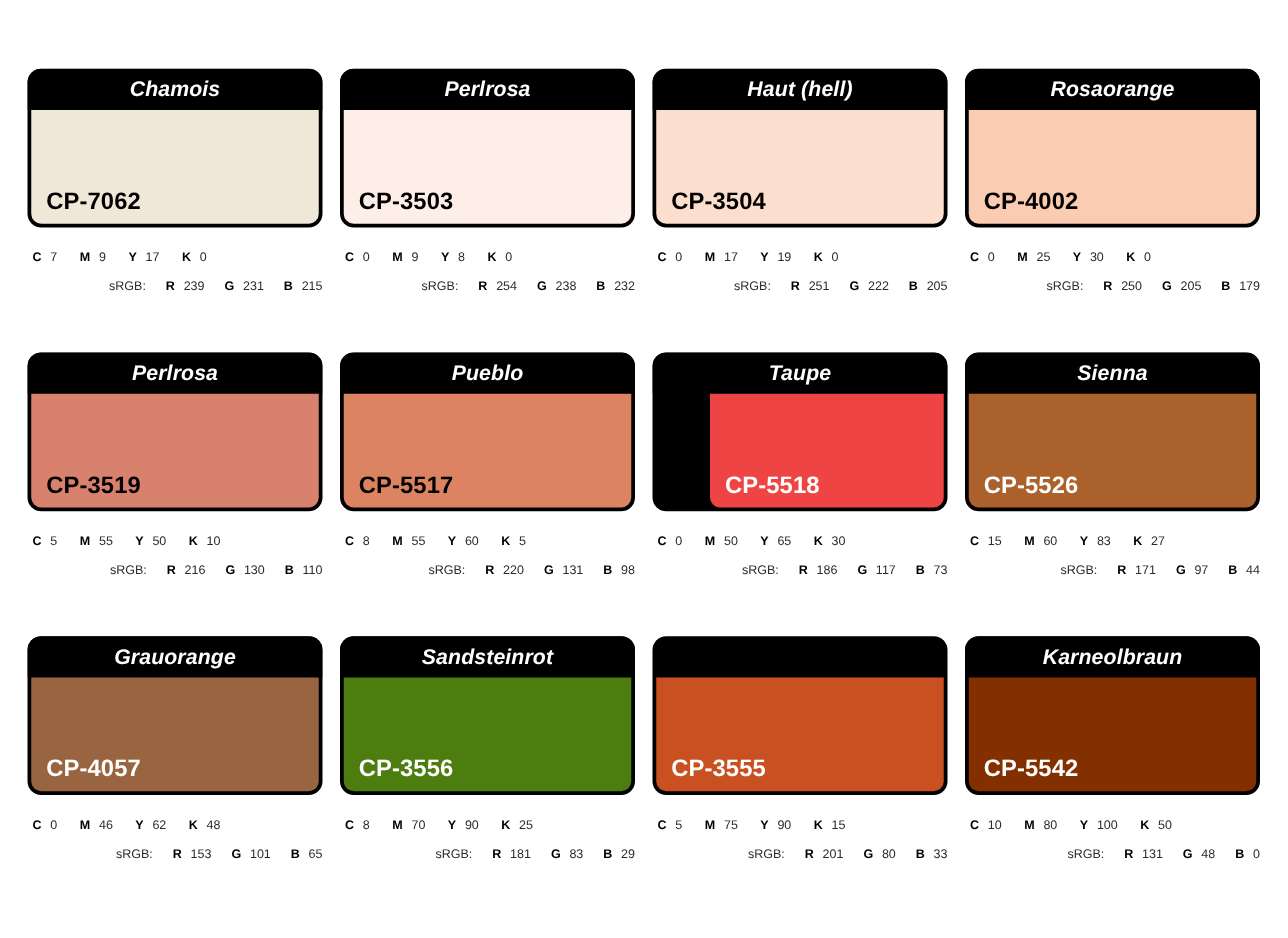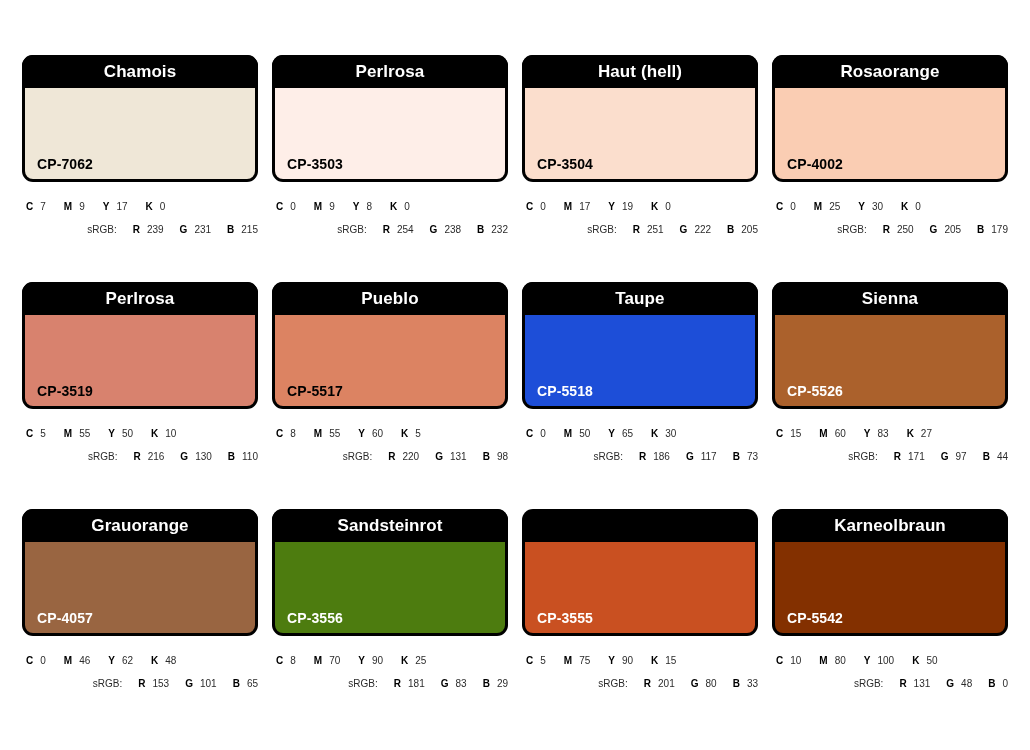--- a/index.html
+++ b/index.html
@@ -49,20 +49,21 @@
   .chip-header {
     position: absolute;
     top: 0;
     left: 0;
     right: 0;
     height: 33px;
     background: #000000;
     display: flex;
     align-items: center;
     justify-content: center;
+    font-style: italic;
   }
 
   .chip-title {
     color: #ffffff;
     font-size: 17px;
     font-weight: bold;
     letter-spacing: 0.1px;
     line-height: 1;
     white-space: nowrap;
   }
@@ -73,21 +74,21 @@
     right: 3px;
     top: 33px;
     bottom: 3px;
     border-radius: 0 0 8px 8px;
   }
 
   .chip-code {
     position: absolute;
     left: 12px;
     bottom: 8px;
-    font-size: 14px;
+    font-size: 19px;
     font-weight: bold;
     line-height: 1;
     letter-spacing: 0.1px;
     white-space: nowrap;
   }
   .chip-code.dark { color: #000000; }
   .chip-code.light { color: #ffffff; }
 
   
   .specs {
@@ -205,21 +206,21 @@
         <div class="specs">
           <div class="spec-line"><span class="k">C</span><span class="sp"></span><span class="v">8</span><span class="sp-wide"></span><span class="sp-wide"></span><span class="k">M</span><span class="sp"></span><span class="v">55</span><span class="sp-wide"></span><span class="sp-wide"></span><span class="k">Y</span><span class="sp"></span><span class="v">60</span><span class="sp-wide"></span><span class="sp-wide"></span><span class="k">K</span><span class="sp"></span><span class="v">5</span></div>
           <div class="spec-line"><span class="label-srgb">sRGB:</span><span class="sp-wide"></span><span class="sp"></span><span class="k">R</span><span class="sp"></span><span class="v">220</span><span class="sp-wide"></span><span class="sp"></span><span class="k">G</span><span class="sp"></span><span class="v">131</span><span class="sp-wide"></span><span class="sp"></span><span class="k">B</span><span class="sp"></span><span class="v">98</span></div>
         </div>
       </div>
       <div class="swatch-card">
         <div class="chip">
           <div class="chip-header">
             <span class="chip-title">Taupe</span>
           </div>
-          <div class="chip-color" style="background: #1d4ed8;">
+          <div class="chip-color" style="background: #ef4444; margin-left: 43px;">
             <div class="chip-code light">CP-5518</div>
           </div>
         </div>
         <div class="specs">
           <div class="spec-line"><span class="k">C</span><span class="sp"></span><span class="v">0</span><span class="sp-wide"></span><span class="sp-wide"></span><span class="k">M</span><span class="sp"></span><span class="v">50</span><span class="sp-wide"></span><span class="sp-wide"></span><span class="k">Y</span><span class="sp"></span><span class="v">65</span><span class="sp-wide"></span><span class="sp-wide"></span><span class="k">K</span><span class="sp"></span><span class="v">30</span></div>
           <div class="spec-line"><span class="label-srgb">sRGB:</span><span class="sp-wide"></span><span class="sp"></span><span class="k">R</span><span class="sp"></span><span class="v">186</span><span class="sp-wide"></span><span class="sp"></span><span class="k">G</span><span class="sp"></span><span class="v">117</span><span class="sp-wide"></span><span class="sp"></span><span class="k">B</span><span class="sp"></span><span class="v">73</span></div>
         </div>
       </div>
       <div class="swatch-card">
         <div class="chip">

